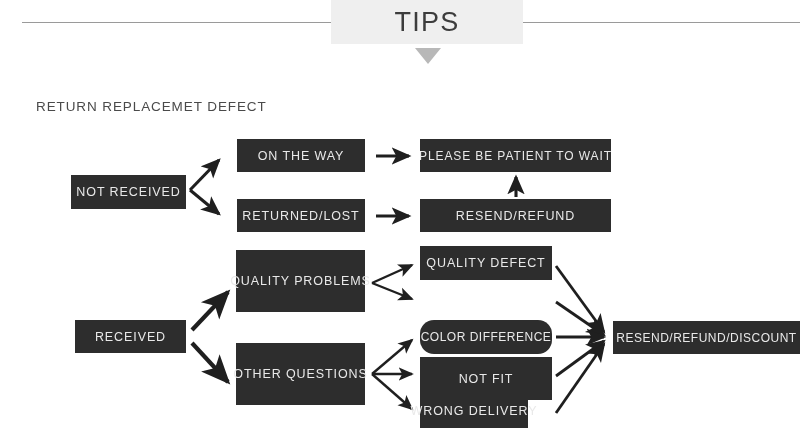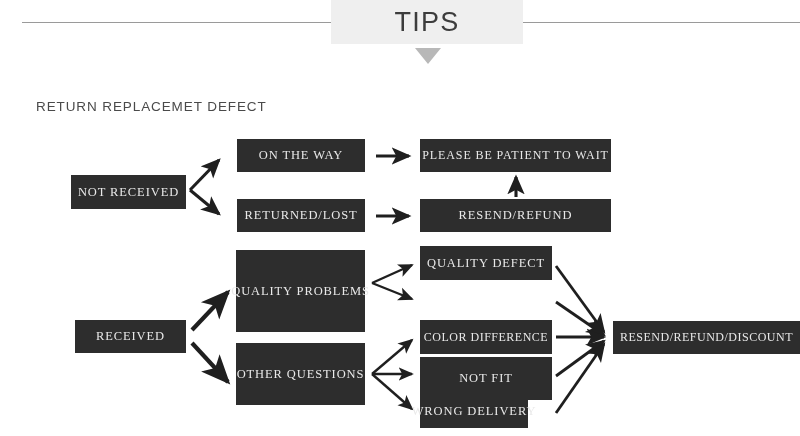--- a/index.html
+++ b/index.html
@@ -71,38 +71,37 @@
     background: #2d2d2d;
     color: #e9e9e9;
     display: flex;
     align-items: center;
     justify-content: center;
     font-size: 12.5px;
     letter-spacing: 0.9px;
     white-space: nowrap;
     box-sizing: border-box;
     padding: 12px 6px;
-    font-family: Liberation Serif, serif;
   }
 
   
   .b-not-received      { left: 71px;  top: 175px; width: 115px; height: 34px; }
   .b-on-the-way        { left: 237px; top: 139px; width: 128px; height: 33px; }
   .b-returned-lost     { left: 237px; top: 199px; width: 128px; height: 33px; }
   .b-be-patient        { left: 420px; top: 139px; width: 191px; height: 33px; font-size: 12px; }
   .b-resend-refund     { left: 420px; top: 199px; width: 191px; height: 33px; }
 
   
   .b-received          { left: 75px;  top: 320px; width: 111px; height: 33px; }
-  .b-quality-problems  { left: 236px; top: 250px; width: 129px; height: 82px; }
+  .b-quality-problems  { left: 236px; top: 250px; width: 129px; height: 62px; }
   .b-other-questions   { left: 236px; top: 343px; width: 129px; height: 62px; }
 
   .b-quality-defect    { left: 420px; top: 246px; width: 132px; height: 34px; }
   .b-damage            { left: 420px; top: 283px; width: 132px; height: 34px; }
-  .b-color-difference  { left: 420px; top: 320px; width: 132px; height: 34px; font-size: 12px; letter-spacing: 0.5px; }
+  .b-color-difference  { left: 420px; top: 320px; width: 132px; height: 34px; font-size: 12px; letter-spacing: 0.5px; border-radius: 14px; }
   .b-not-fit           { left: 420px; top: 357px; width: 132px; height: 43px; }
   .b-wrong-delivery    { left: 420px; top: 394px; width: 108px; height: 34px; }
 
   .b-final             { left: 613px; top: 321px; width: 187px; height: 33px; font-size: 12px; letter-spacing: 0.5px; }
 
   
   #arrows {
     position: absolute;
     left: 0;
     top: 0;

